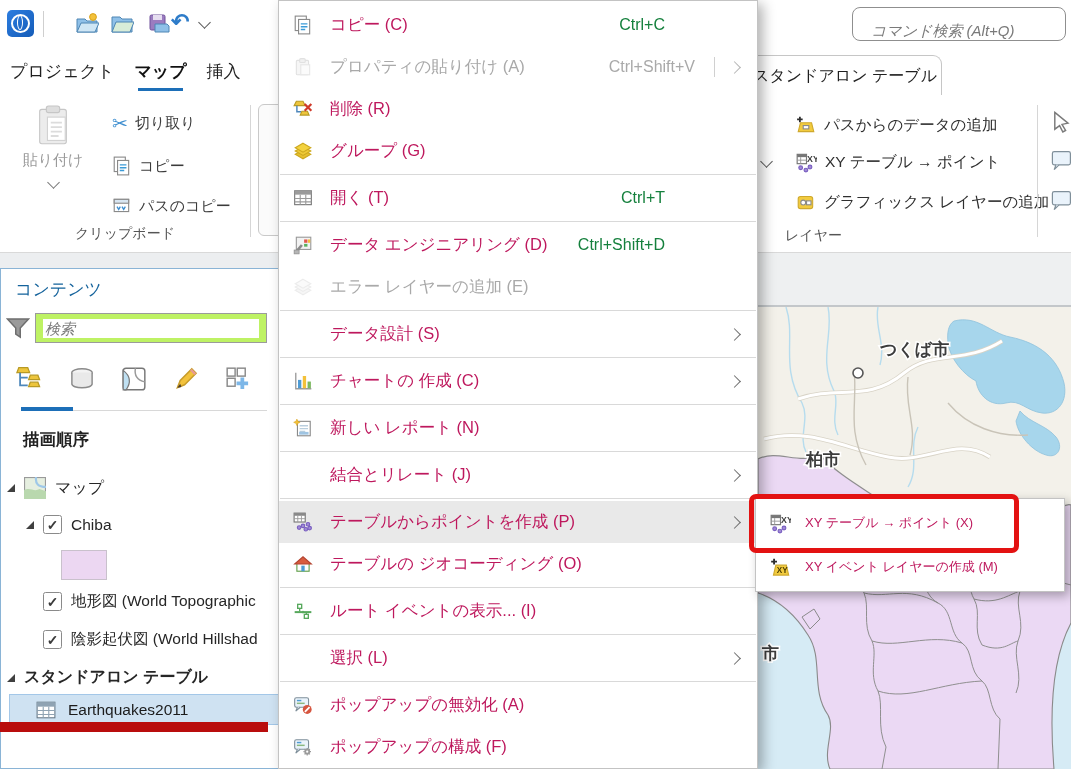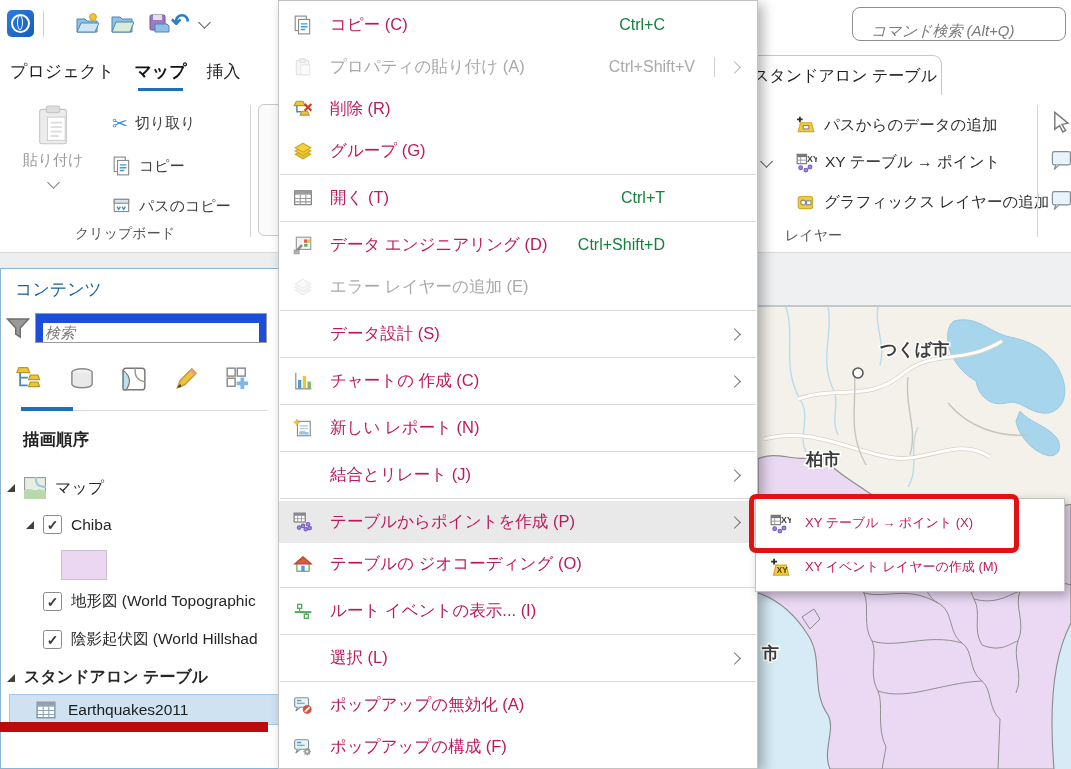--- a/index.html
+++ b/index.html
@@ -37,22 +37,22 @@
   .paste-btn{left:18px;top:8px;width:70px;height:118px;display:flex;flex-direction:column;align-items:center;justify-content:flex-start}
   .paste-btn .lbl{font-size:15px;color:#9a9a9a;margin-top:2px}
   .smallbtn{position:absolute;display:flex;align-items:center;font-size:15px;color:#3b3b3b;gap:7px;height:26px}
   .gallery-sliver{left:258px;top:104px;width:30px;height:146px;border:1px solid #c9c9c9;border-radius:6px;background:#fbfbfb}
   .rlayer-item{position:absolute;display:flex;align-items:center;gap:8px;font-size:15.5px;color:#2f2f2f;height:30px}
   .app-lower{left:0;top:253px;width:1071px;height:516px;background:#eceef0}
 
   
   .contents{left:0;top:268px;width:331px;height:501px;background:#fff;border:1px solid #8ab4d6;border-right:none;box-sizing:border-box}
   .cp-title{left:14px;top:9px;font-size:17px;color:#15639c}
-  .cp-search{left:34px;top:44px;width:232px;height:30px;border:1px solid #9b9b9b;background:#1d4ed8;box-sizing:border-box;
-             display:flex;align-items:flex-end;padding:0 7px}
+  .cp-search{left:34px;top:44px;width:232px;height:30px;border:1px solid #9b9b9b;background:#bef264;box-sizing:border-box;
+             display:flex;align-items:center;padding:0 7px}
   .cp-search input{border:none;outline:none;width:100%;font-size:15px}
   .cp-toolbar{left:14px;top:88px;width:260px;height:44px;display:flex;align-items:center;gap:26px}
   .cp-underline{left:20px;top:138px;width:52px;height:4px;background:#1d6fb8}
   .cp-underline2{left:20px;top:141px;width:246px;height:1px;background:#d8d8d8}
   .cp-header{left:22px;top:160px;font-size:16.5px;font-weight:bold;color:#222}
   .tri{display:inline-block;width:0;height:0;border-bottom:8px solid #404040;border-left:8px solid transparent}
   .trow{position:absolute;display:flex;align-items:center;gap:9px;font-size:16px;color:#262626}
   .cbx{width:17px;height:17px;border:1.5px solid #8a8a8a;border-radius:2.5px;background:#fff;display:flex;
        align-items:center;justify-content:center;font-size:14px;color:#3b3b3b;font-weight:bold;line-height:1}
   .swatch{left:60px;top:281px;width:44px;height:28px;background:#ecd7f2;border:1px solid #c9c1cc}

